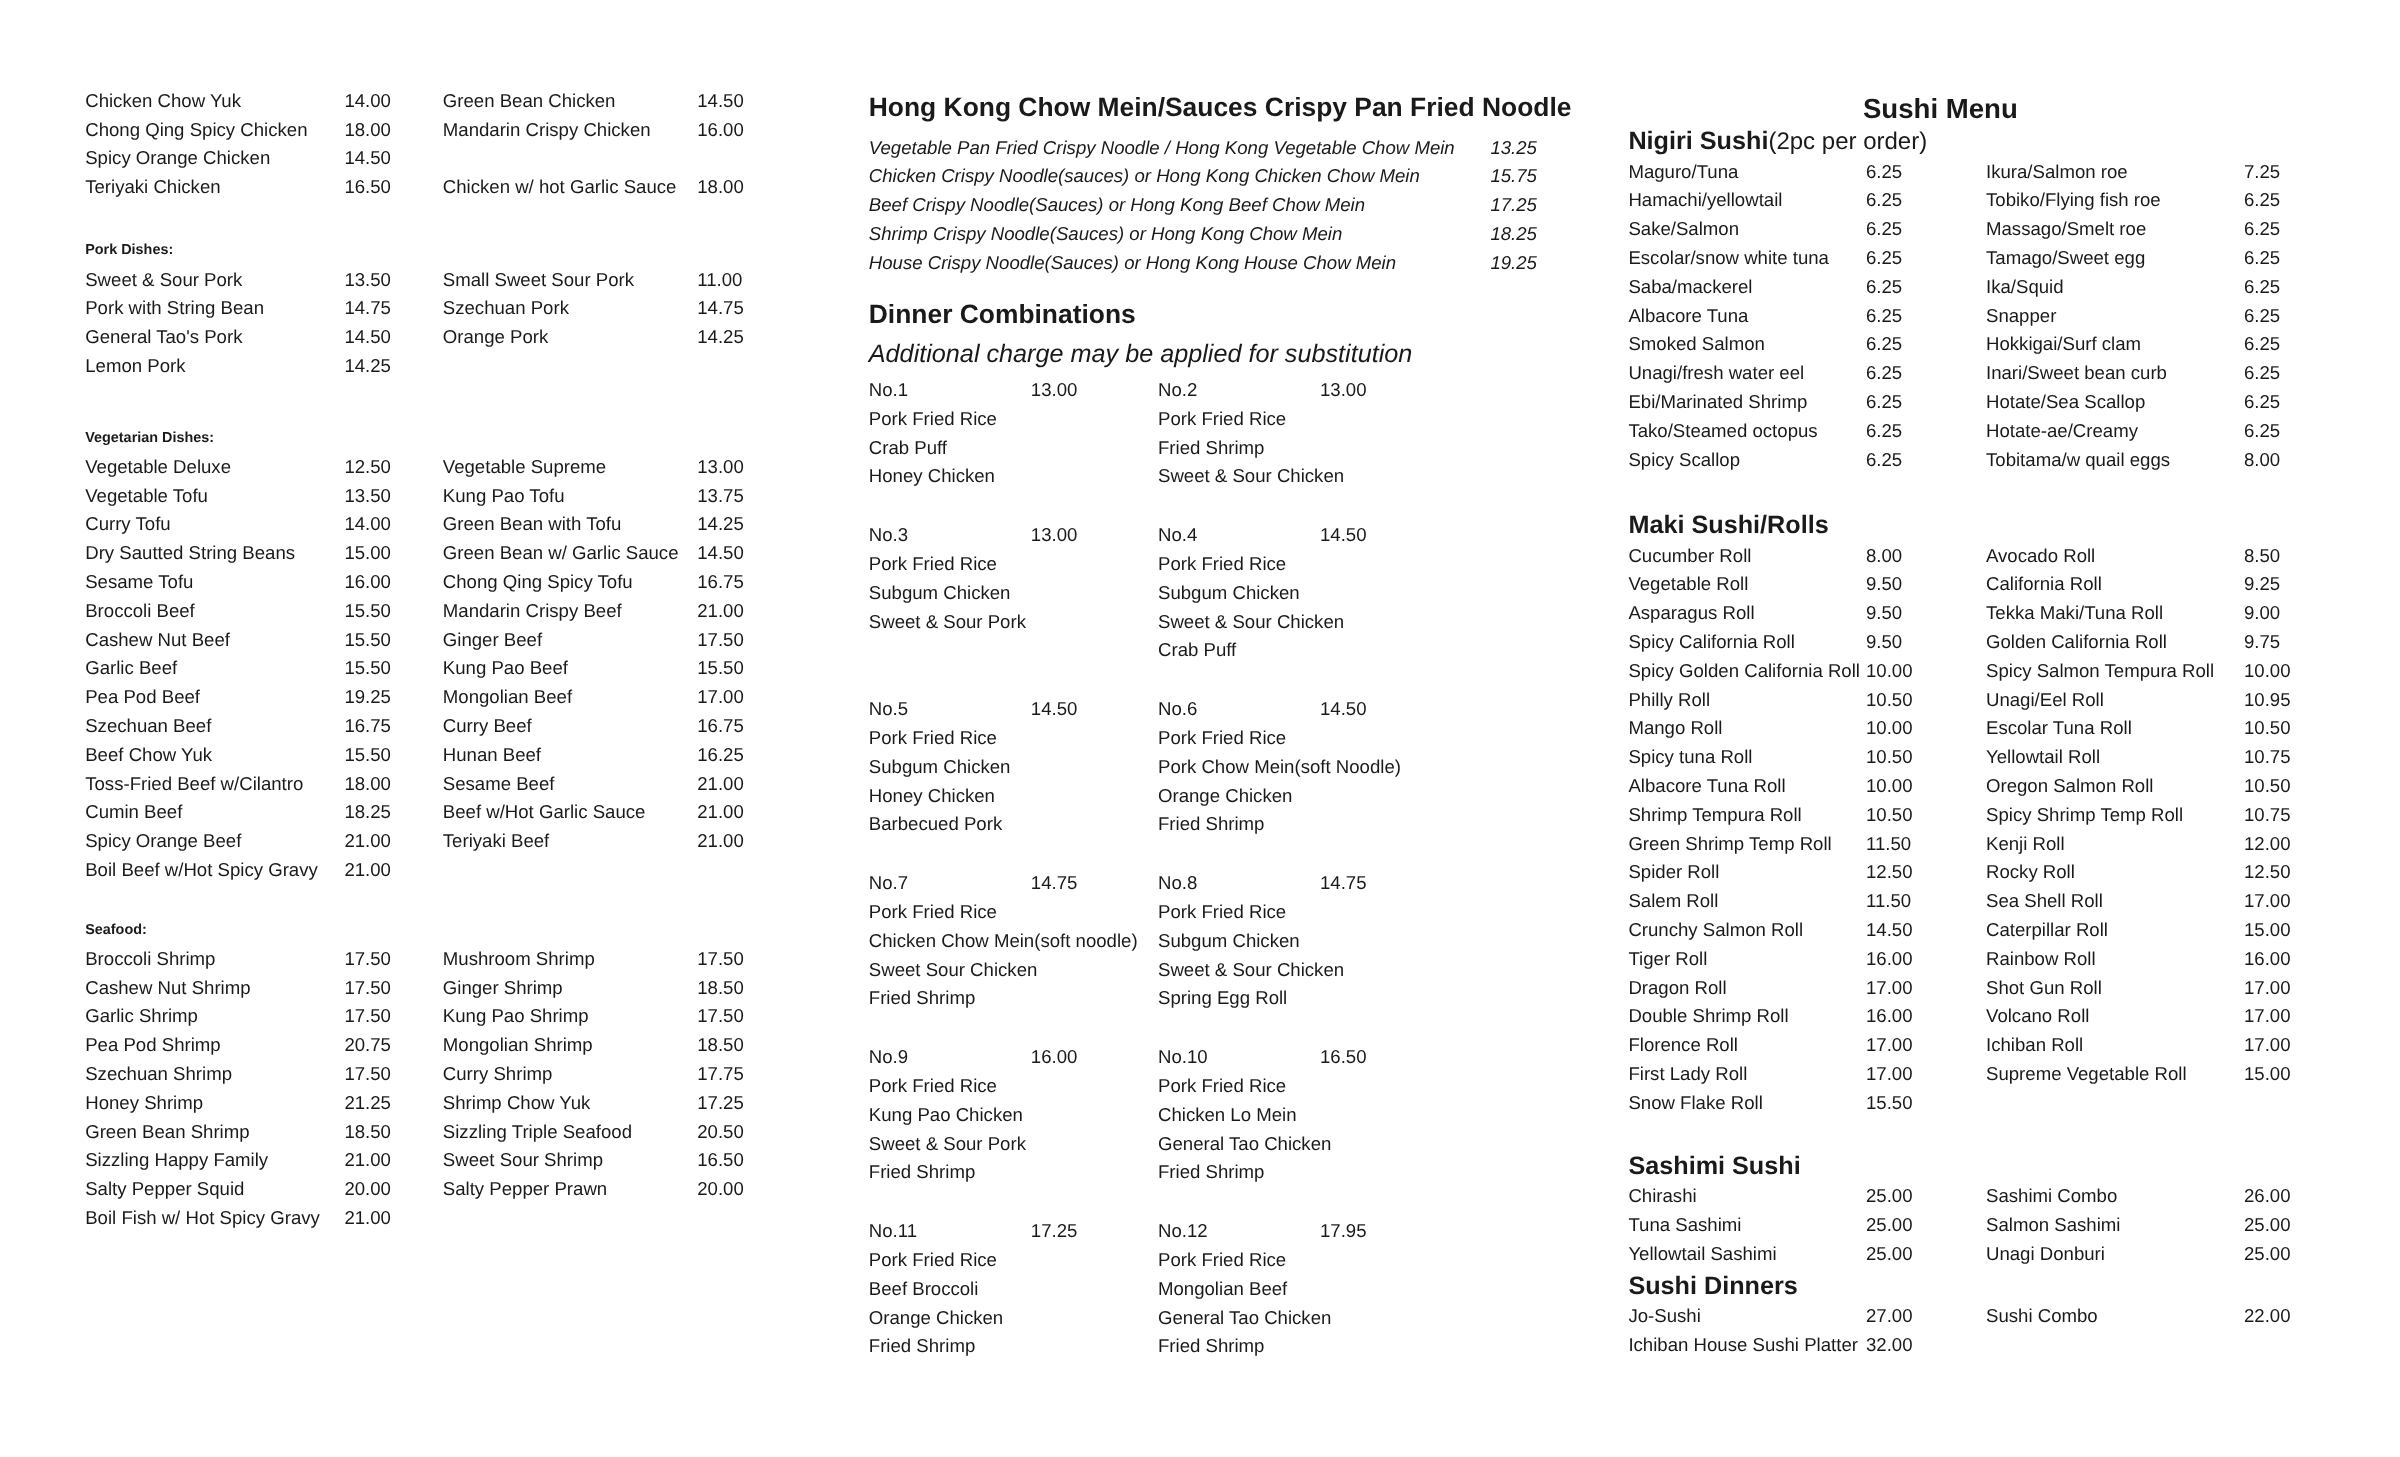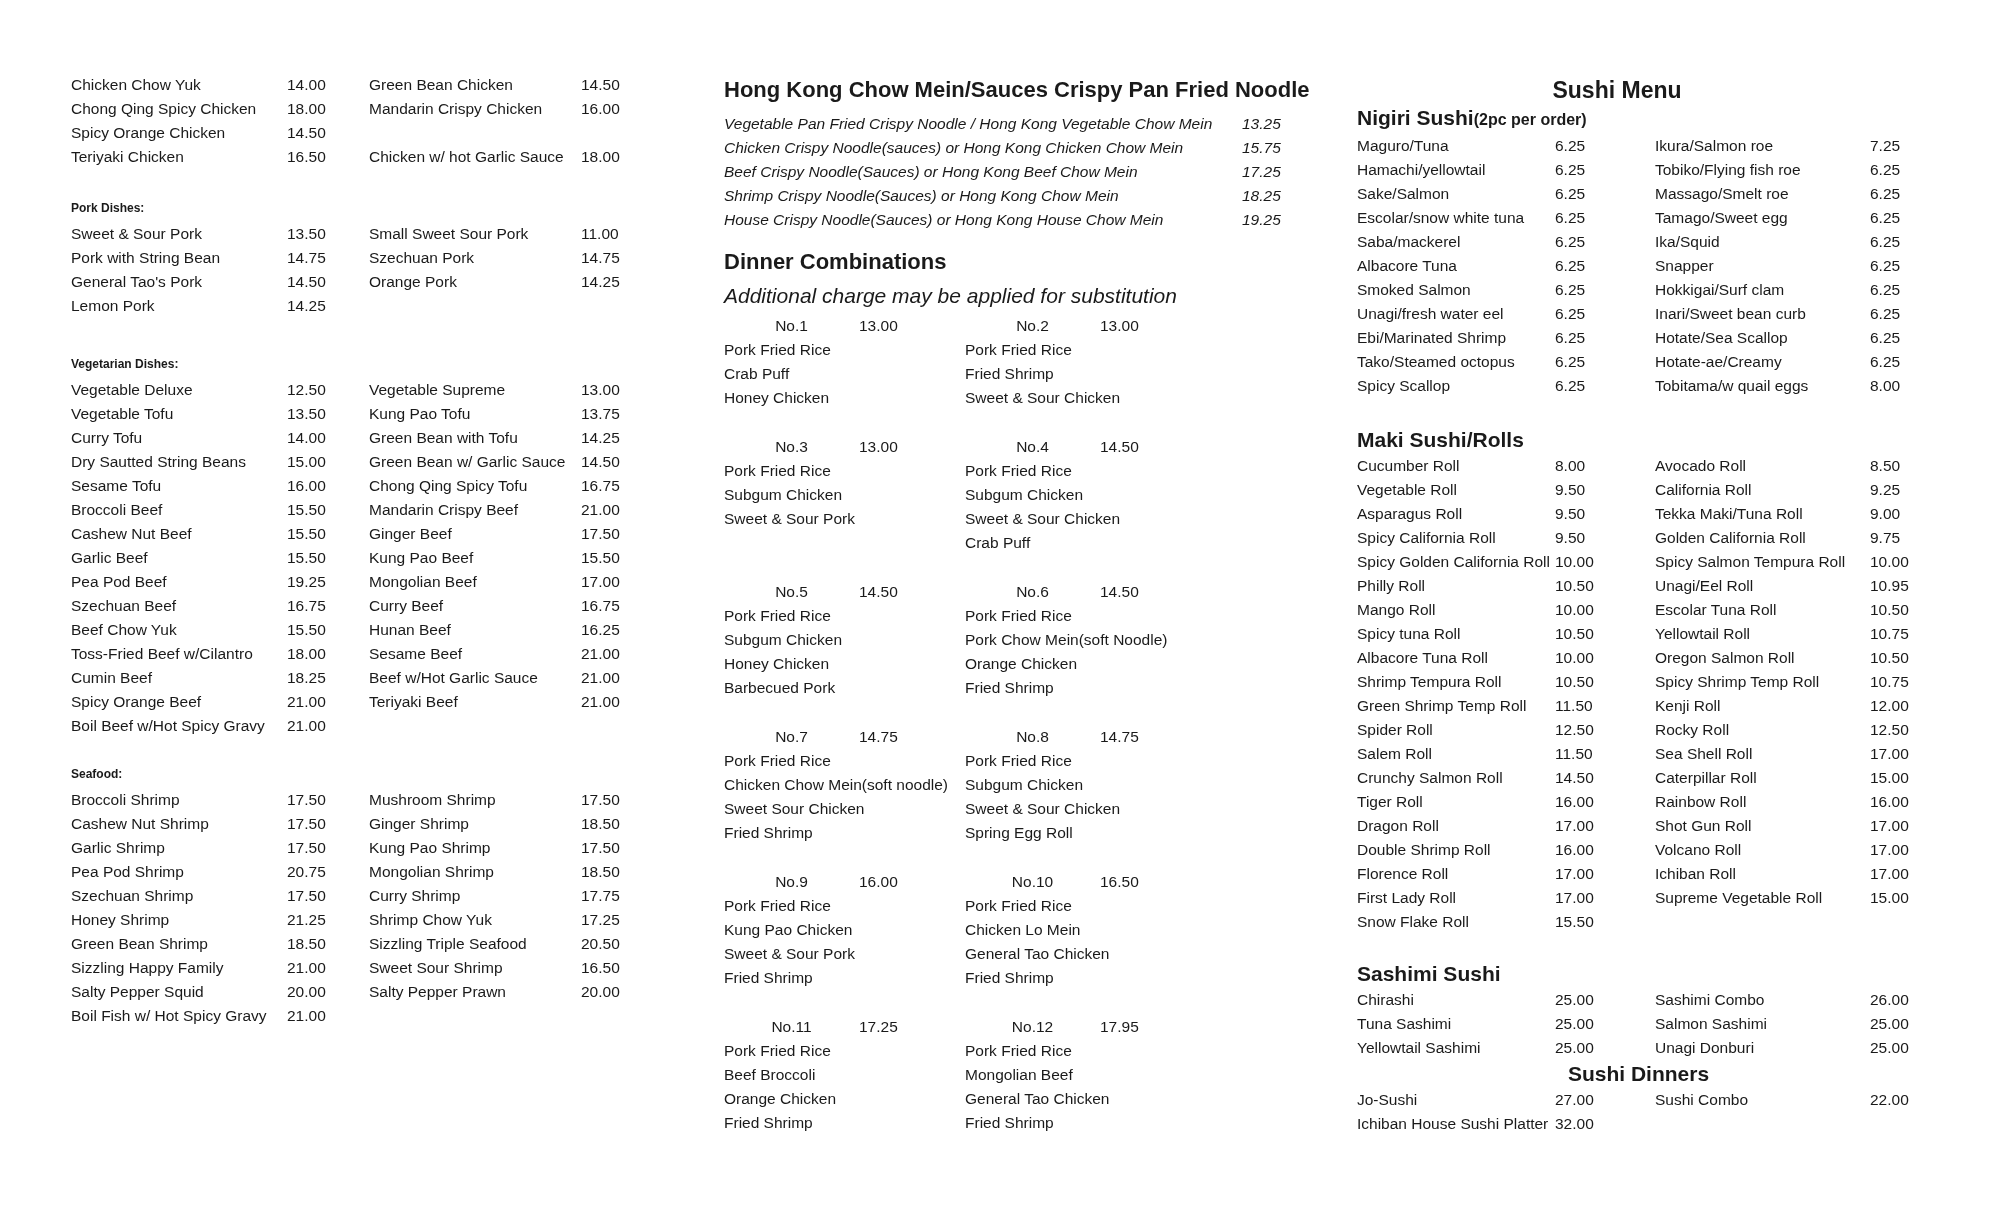--- a/index.html
+++ b/index.html
@@ -22,26 +22,26 @@
   .row-n{display:grid;grid-template-columns:518px 42px;font-style:italic;}
 
   .sec-h{font-size:12px;font-weight:bold;line-height:28px;white-space:nowrap;}
   .big-h{font-size:22px;font-weight:bold;line-height:28px;white-space:nowrap;}
   .mt-a1{margin-top:25px;} .mt-a2{margin-top:32px;} .mt-a3{margin-top:22px;} .mt-a4{margin-top:22px;}
 
   .colB .big-h{margin-bottom:8px;}
   .combos-h{margin-top:16px;margin-bottom:0;}
   .note{font-size:21px;font-style:italic;line-height:24px;white-space:nowrap;}
   .combo-grid{display:grid;grid-template-columns:241px 1fr;row-gap:25px;margin-top:6px;}
-  .combo-no{display:inline-block;width:135px;text-align:center;}
+  .combo-no{display:inline-block;width:135px;}
 
   .sushi-title{font-size:23px;font-weight:bold;line-height:28px;text-align:center;width:520px;}
   .sushi-h{font-size:21px;font-weight:bold;line-height:28px;white-space:nowrap;}
-  .sushi-h .small-note{font-size:16px;font-weight:bold;text-align:right;}
-  .mt-maki{margin-top:28px;} .mt-sashimi{margin-top:26px;} .mt-dinners{margin-top:0;text-align:center;}
+  .sushi-h .small-note{font-size:20px;font-weight:normal;text-align:right;}
+  .mt-maki{margin-top:28px;} .mt-sashimi{margin-top:26px;} .mt-dinners{margin-top:0;}
 </style>
 </head>
 <body>
 
 <div class="page">
 
   <div class="col colA">
       <div class="row-a">
         <div class="item">Chicken Chow Yuk</div>
         <div class="price">14.00</div>

